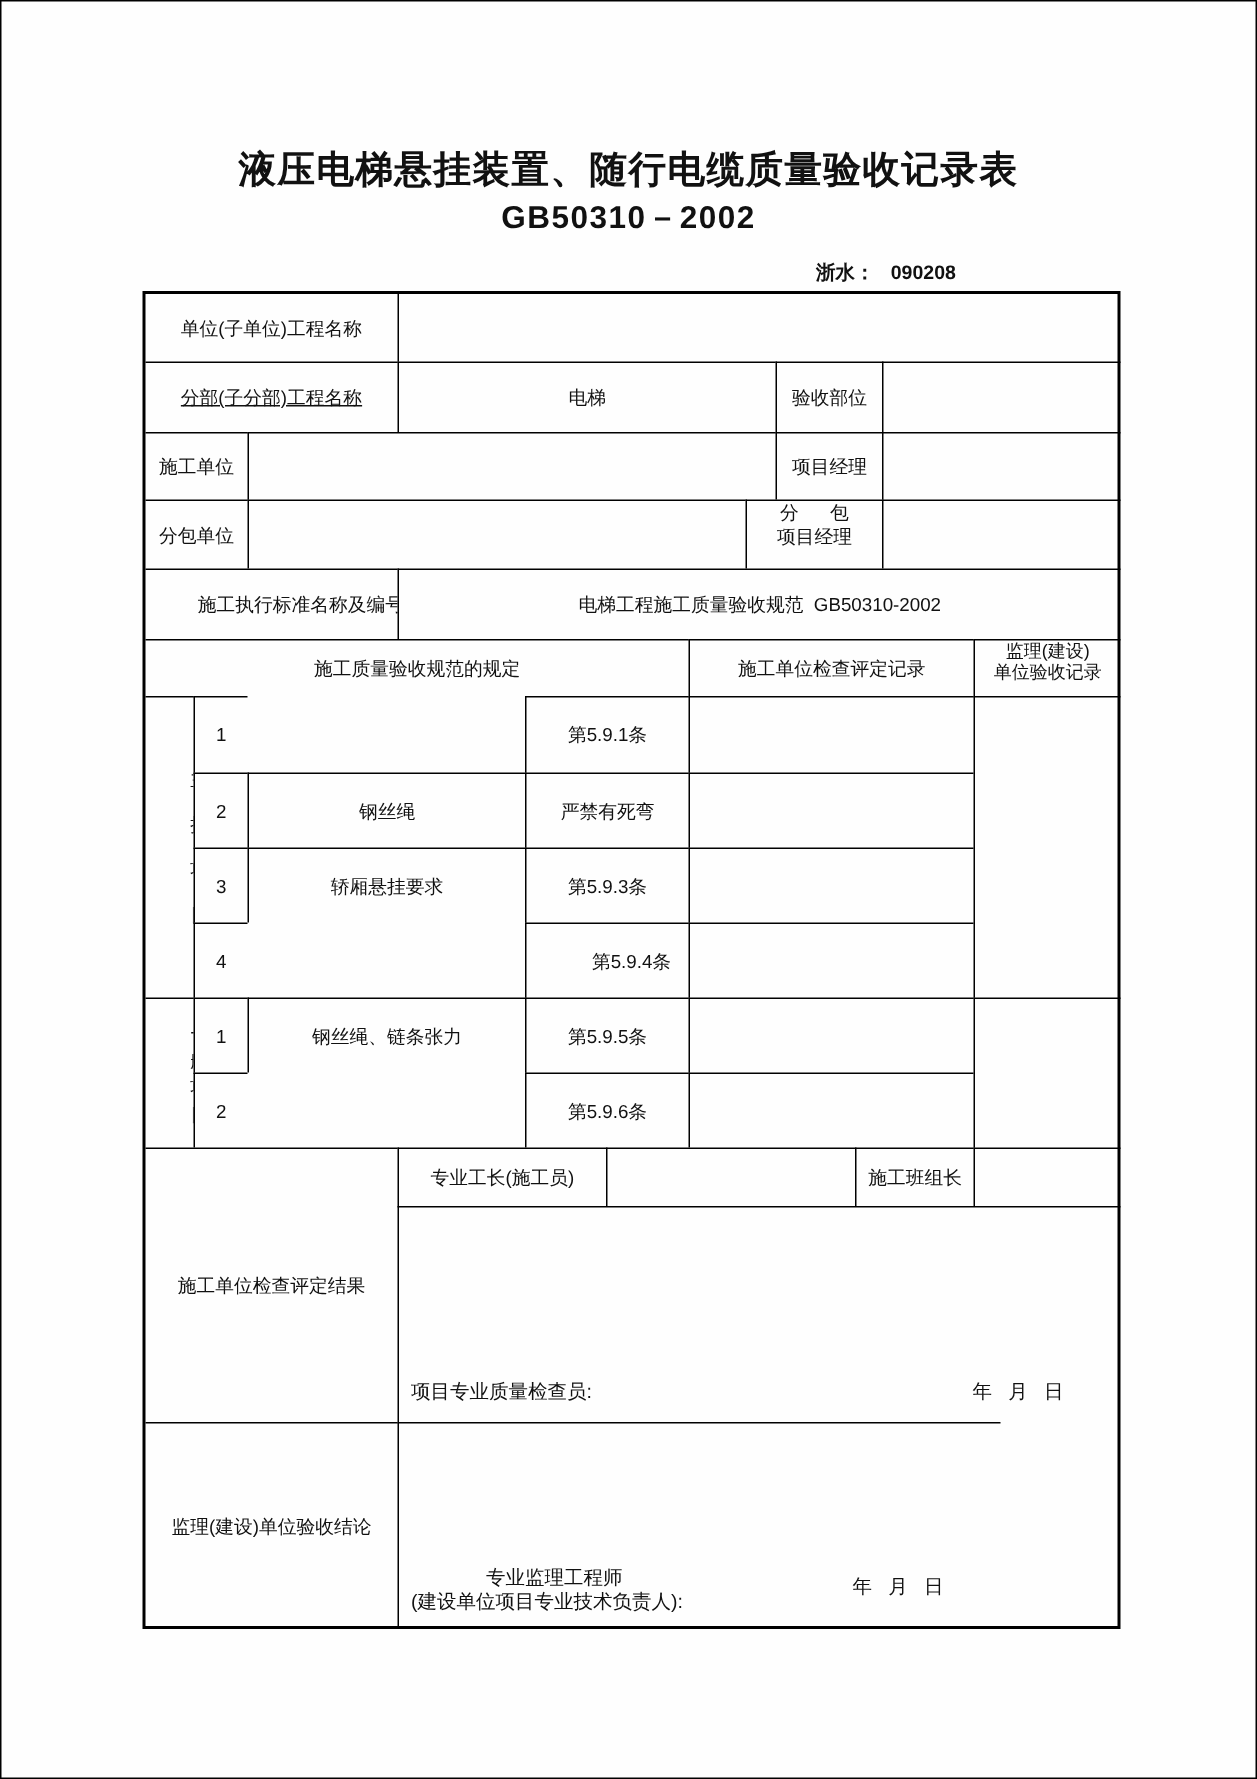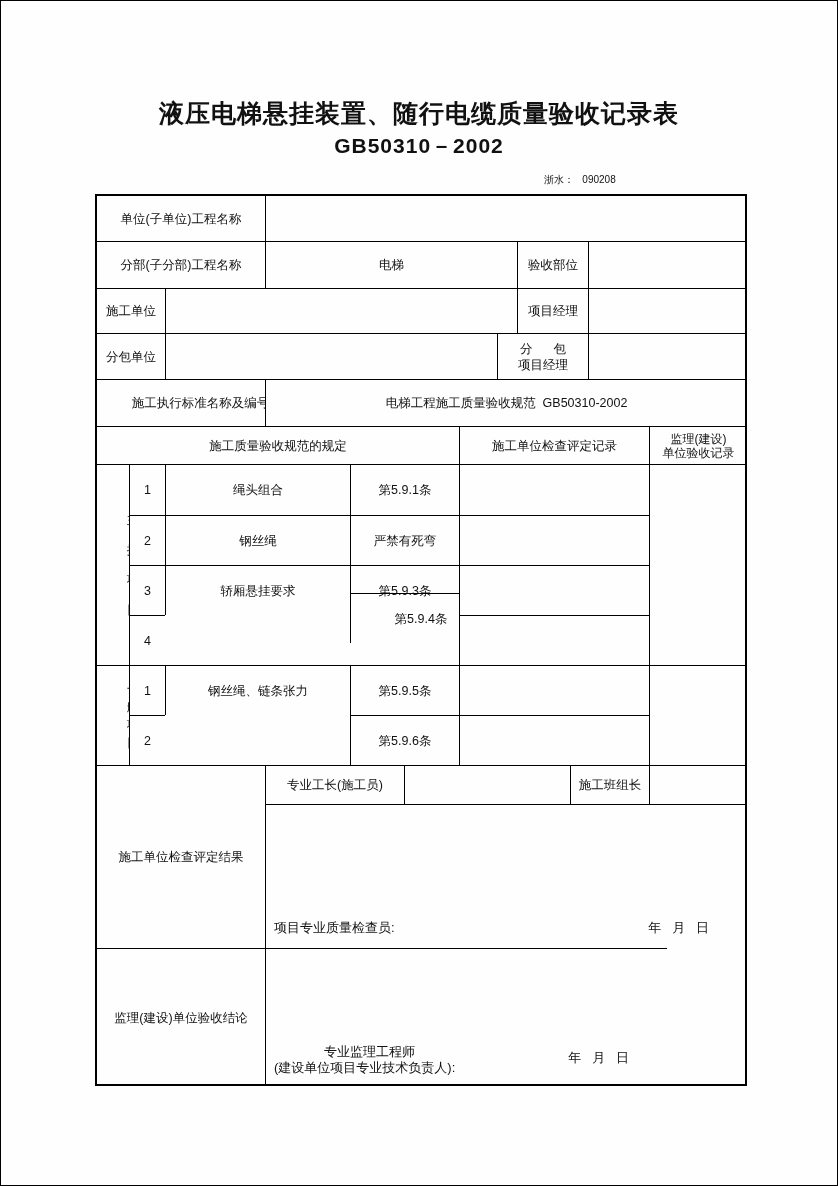--- a/index.html
+++ b/index.html
@@ -19,58 +19,58 @@
     text-align:center;font-weight:bold;font-size:25px;line-height:33px;
     letter-spacing:1px;
   }
   .subtitle{
     position:absolute;left:0;top:131px;width:100%;
     text-align:center;font-weight:bold;font-size:21px;line-height:28px;
     letter-spacing:1px;
   }
   .docno{
     position:absolute;left:543px;top:172px;
-    font-size:10px;font-weight:normal;white-space:pre;
+    font-size:13px;font-weight:bold;white-space:pre;
   }
   .tbl{
     position:absolute;left:94px;top:193px;width:648px;height:888px;
     border:2px solid #000;box-sizing:content-box;
   }
   .cell{
     position:absolute;box-sizing:border-box;
     border-left:1px solid #000;border-top:1px solid #000;
     display:flex;align-items:center;justify-content:center;
     font-size:12.5px;line-height:16px;text-align:center;
     white-space:nowrap;overflow:hidden;
   }
   .no-l{border-left:none;}
   .no-t{border-top:none;}
   .pre{white-space:pre;}
-  .two-line{display:flex;flex-direction:column;align-items:center;justify-content:center;}
+  .two-line{display:flex;flex-direction:column;align-items:center;justify-content:flex-start;}
   .vtext{width:15px;word-break:break-all;white-space:normal;text-align:center;margin-left:40px;}
   .lh30{line-height:30px;}
   .lh18{line-height:18px;}
   .corner{position:absolute;box-sizing:border-box;}
   .sig-line{position:absolute;font-size:13px;line-height:16px;}
 </style>
 </head>
 <body>
 
 <div class="page">
 
   <div class="title">液压电梯悬挂装置、随行电缆质量验收记录表</div>
   <div class="subtitle">GB50310－2002</div>
   <div class="docno pre">浙水：   090208</div>
 
   <div class="tbl">
 
     <div class="cell no-l no-t" style="left:0;top:0;width:168px;height:45px;">单位(子单位)工程名称</div>
     <div class="cell no-t" style="left:168px;top:0;width:482px;height:45px;"></div>
 
-    <div class="cell no-l" style="left:0;top:45px;width:168px;height:47px;">分部(子分部)工程名称</div>
+    <div class="cell no-l" style="left:0;top:45px;width:168px;height:47px;text-decoration:underline;">分部(子分部)工程名称</div>
     <div class="cell" style="left:168px;top:45px;width:252px;height:47px;">电梯</div>
     <div class="cell" style="left:420px;top:45px;width:71px;height:47px;">验收部位</div>
     <div class="cell" style="left:491px;top:45px;width:159px;height:47px;"></div>
 
     <div class="cell no-l" style="left:0;top:92px;width:68px;height:45px;">施工单位</div>
     <div class="cell" style="left:68px;top:92px;width:352px;height:45px;"></div>
     <div class="cell" style="left:420px;top:92px;width:71px;height:45px;">项目经理</div>
     <div class="cell" style="left:491px;top:92px;width:159px;height:45px;"></div>
 
     <div class="cell no-l" style="left:0;top:137px;width:68px;height:46px;text-align:right;">分包单位</div>
@@ -92,36 +92,35 @@
     </div>
 
     <div class="cell no-l" style="left:0;top:268px;width:32px;height:201px;">
       <div class="vtext lh30">主控项目</div>
     </div>
     <div class="cell no-l" style="left:0;top:469px;width:32px;height:100px;">
       <div class="vtext lh18">一般项目</div>
     </div>
 
     <div class="cell" style="left:32px;top:268px;width:36px;height:51px;">1</div>
-    <div class="cell" style="left:68px;top:268px;width:185px;height:51px;">绳头组合</div>
     <div class="cell" style="left:253px;top:268px;width:109px;height:51px;">第5.9.1条</div>
     <div class="cell" style="left:362px;top:268px;width:190px;height:51px;"></div>
 
     <div class="cell" style="left:32px;top:319px;width:36px;height:50px;">2</div>
     <div class="cell" style="left:68px;top:319px;width:185px;height:50px;">钢丝绳</div>
     <div class="cell" style="left:253px;top:319px;width:109px;height:50px;">严禁有死弯</div>
     <div class="cell" style="left:362px;top:319px;width:190px;height:50px;"></div>
 
     <div class="cell" style="left:32px;top:369px;width:36px;height:50px;">3</div>
     <div class="cell" style="left:68px;top:369px;width:185px;height:50px;">轿厢悬挂要求</div>
     <div class="cell" style="left:253px;top:369px;width:109px;height:50px;">第5.9.3条</div>
     <div class="cell" style="left:362px;top:369px;width:190px;height:50px;"></div>
 
     <div class="cell" style="left:32px;top:419px;width:36px;height:50px;">4</div>
-    <div class="cell" style="left:253px;top:397px;width:109px;height:50px;padding-left:32px;">第5.9.4条</div>
+    <div class="cell" style="left:253px;top:419px;width:109px;height:50px;padding-left:32px;">第5.9.4条</div>
     <div class="cell" style="left:362px;top:419px;width:190px;height:50px;"></div>
 
     <div class="cell" style="left:32px;top:469px;width:36px;height:50px;">1</div>
     <div class="cell" style="left:68px;top:469px;width:185px;height:50px;">钢丝绳、链条张力</div>
     <div class="cell" style="left:253px;top:469px;width:109px;height:50px;">第5.9.5条</div>
     <div class="cell" style="left:362px;top:469px;width:190px;height:50px;"></div>
 
     <div class="cell" style="left:32px;top:519px;width:36px;height:50px;">2</div>
     <div class="cell" style="left:253px;top:519px;width:109px;height:50px;">第5.9.6条</div>
     <div class="cell" style="left:362px;top:519px;width:190px;height:50px;"></div>

